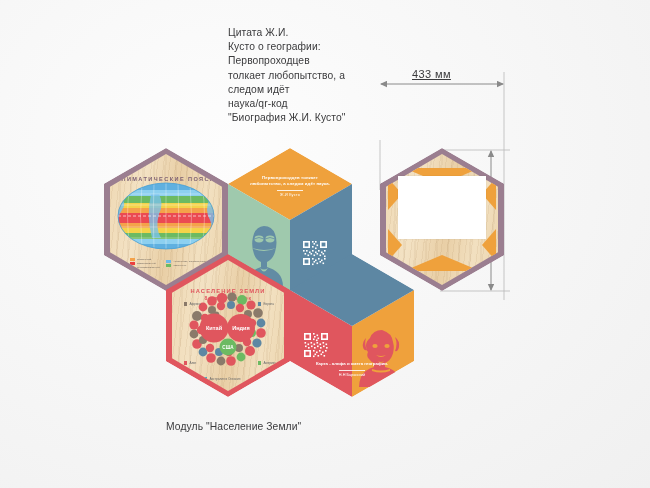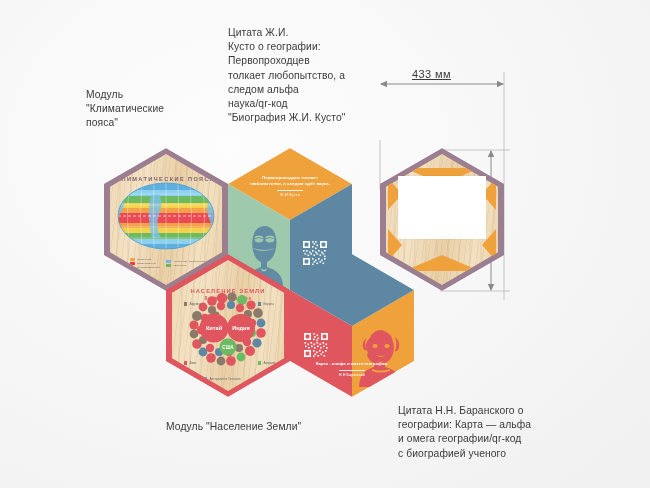--- a/index.html
+++ b/index.html
@@ -136,35 +136,28 @@
   }
   .quote-bot .qt { font-size: 4.3px; font-weight: 700; line-height: 6px; }
   .quote-bot .rule { width: 26px; height: .7px; background: rgba(255,255,255,.85); margin: 3px auto 2px; }
   .quote-bot .au { font-size: 3.8px; }
 </style>
 </head>
 <body>
 
 <div id="stage">
 
-  <div class="anno" id="anno-climate">Модуль
-"Климатические
-пояса"</div>
   <div class="anno" id="anno-cousteau">Цитата Ж.И.
 Кусто о географии:
 Первопроходцев
 толкает любопытство, а
-следом альфа
+следом идёт
 наука/qr-код
 "Биография Ж.И. Кусто"</div>
   <div class="anno" id="anno-pop">Модуль "Население Земли"</div>
-  <div class="anno" id="anno-baran">Цитата Н.Н. Баранского о
-географии: Карта — альфа
-и омега географии/qr-код
-с биографией ученого</div>
 
   <svg id="dims">
     <defs>
       <marker id="ah" markerWidth="7" markerHeight="7" refX="6" refY="3.2" orient="auto" markerUnits="userSpaceOnUse">
         <path d="M0,0 L7,3.2 L0,6.4 z" fill="#8a8a8a"></path>
       </marker>
       <marker id="ah2" markerWidth="7" markerHeight="7" refX="1" refY="3.2" orient="auto" markerUnits="userSpaceOnUse">
         <path d="M7,0 L0,3.2 L7,6.4 z" fill="#8a8a8a"></path>
       </marker>
     </defs>

